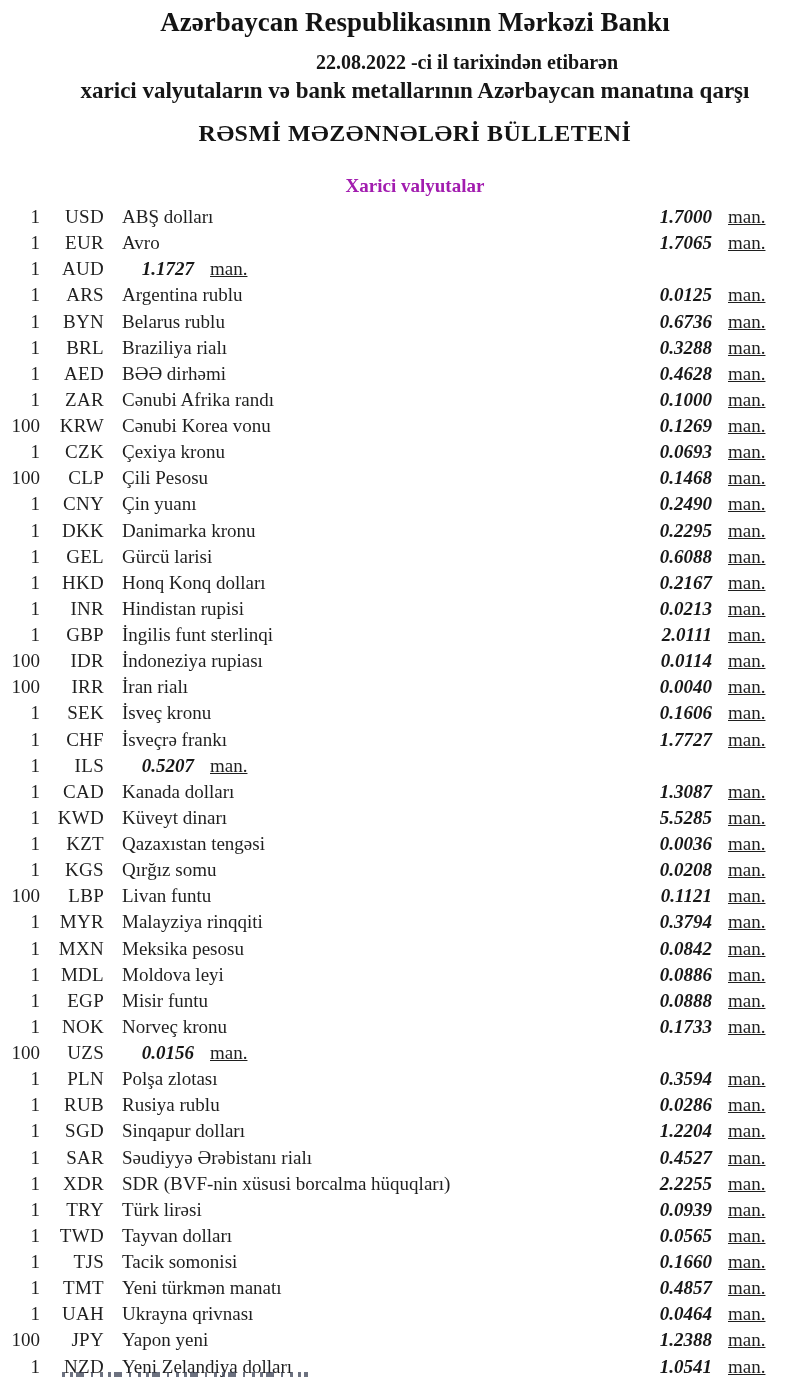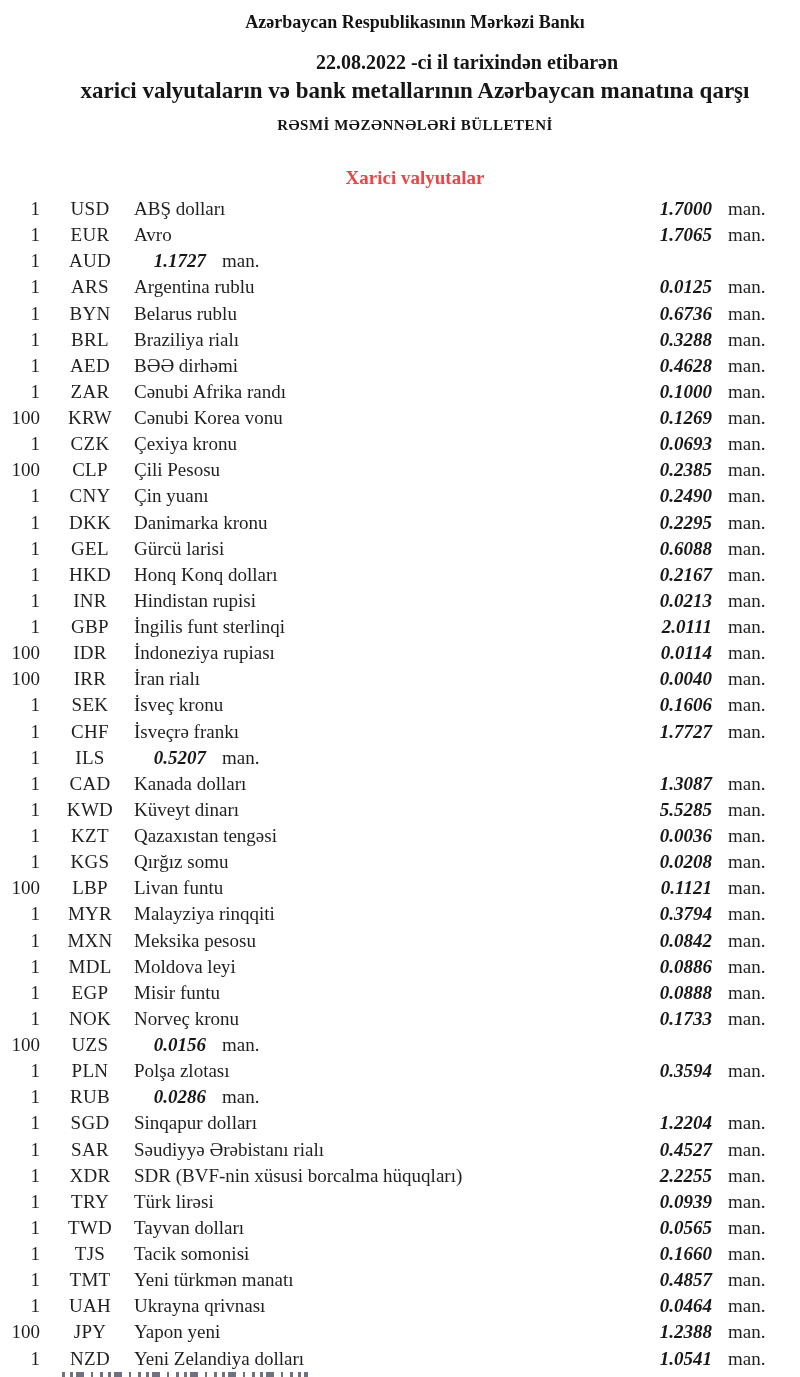--- a/index.html
+++ b/index.html
@@ -20,21 +20,21 @@
     width: 800px;
     height: 1377px;
     position: relative;
   }
   .header {
     text-align: center;
     padding-left: 30px; 
   }
   .bank-name {
     padding-top: 6px;
-    font-size: 18px;
+    font-size: 27px;
     line-height: 32px;
     font-weight: bold;
     color: #141414;
   }
   .date-line {
     margin-top: 12px;
     font-size: 20px;
     line-height: 24px;
     font-weight: bold;
     position: relative;
@@ -42,57 +42,57 @@
     color: #161616;
   }
   .subtitle {
     margin-top: 4px;
     font-size: 23px;
     line-height: 26px;
     font-weight: bold;
     color: #161616;
   }
   .bulletin-title {
-    margin-top: 8px;
-    font-size: 15px;
+    margin-top: 16px;
+    font-size: 24px;
     line-height: 26px;
     font-weight: bold;
     letter-spacing: 0.5px;
     color: #141414;
   }
   .section-title {
     margin-top: 27px;
     text-align: center;
     padding-left: 30px;
     font-size: 19px;
     line-height: 25px;
     font-weight: bold;
-    color: #ef4444;
+    color: #a21caf;
   }
   .rates {
     margin-top: 6px;
   }
   .row {
     display: flex;
     align-items: baseline;
     height: 26.14px;
     line-height: 26.14px;
     font-size: 19px;
     padding-right: 30px;
     white-space: nowrap;
   }
   .qty {
     width: 40px;
     text-align: right;
     flex: 0 0 auto;
   }
   .code {
     width: 52px;
-    margin-left: 24px;
-    text-align: center;
+    margin-left: 12px;
+    text-align: right;
     flex: 0 0 auto;
     letter-spacing: 0.3px;
   }
   .name {
     margin-left: 18px;
     flex: 1 1 auto;
     overflow: hidden;
   }
   .rate {
     width: 90px;
@@ -100,20 +100,21 @@
     flex: 0 0 auto;
     font-weight: bold;
     font-style: italic;
     color: #181818;
   }
   .unit {
     width: 42px;
     margin-left: 16px;
     text-align: left;
     flex: 0 0 auto;
+    text-decoration: underline;
   }
   
   .clipped-row-fragment {
     position: absolute;
     left: 62px;
     top: 1372px;
     width: 246px;
     height: 5px;
     opacity: 0.75;
     filter: blur(0.4px);
@@ -216,21 +217,21 @@
       <span class="code">CZK</span>
       <span class="name">Çexiya kronu</span>
       <span class="rate">0.0693</span>
       <span class="unit">man.</span>
     </div>
 
     <div class="row">
       <span class="qty">100</span>
       <span class="code">CLP</span>
       <span class="name">Çili Pesosu</span>
-      <span class="rate">0.2385</span>
+      <span class="rate">0.1468</span>
       <span class="unit">man.</span>
     </div>
 
     <div class="row">
       <span class="qty">1</span>
       <span class="code">CNY</span>
       <span class="name">Çin yuanı</span>
       <span class="rate">0.2490</span>
       <span class="unit">man.</span>
     </div>
@@ -405,20 +406,21 @@
       <span class="qty">1</span>
       <span class="code">PLN</span>
       <span class="name">Polşa zlotası</span>
       <span class="rate">0.3594</span>
       <span class="unit">man.</span>
     </div>
 
     <div class="row">
       <span class="qty">1</span>
       <span class="code">RUB</span>
+      <span class="name">Rusiya rublu</span>
       <span class="rate">0.0286</span>
       <span class="unit">man.</span>
     </div>
 
     <div class="row">
       <span class="qty">1</span>
       <span class="code">SGD</span>
       <span class="name">Sinqapur dolları</span>
       <span class="rate">1.2204</span>
       <span class="unit">man.</span>

